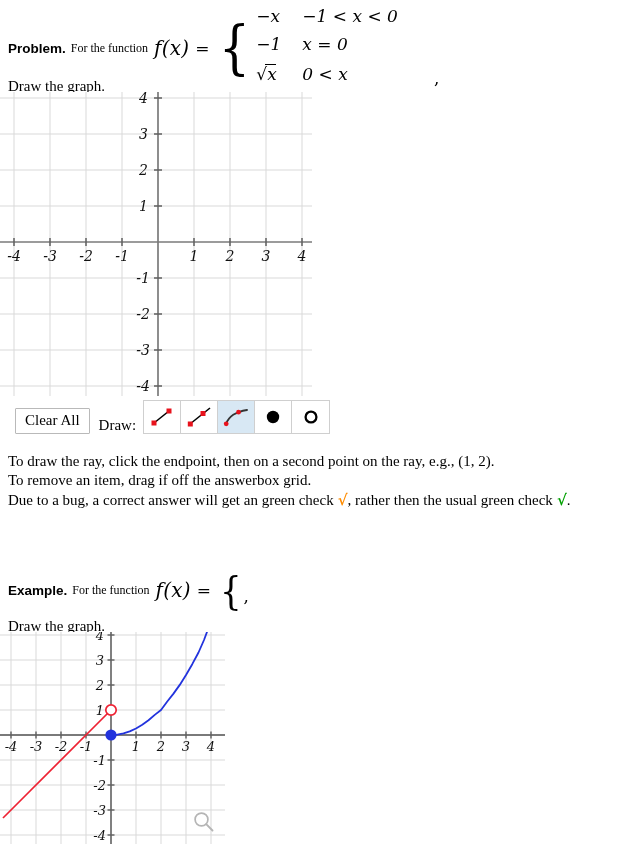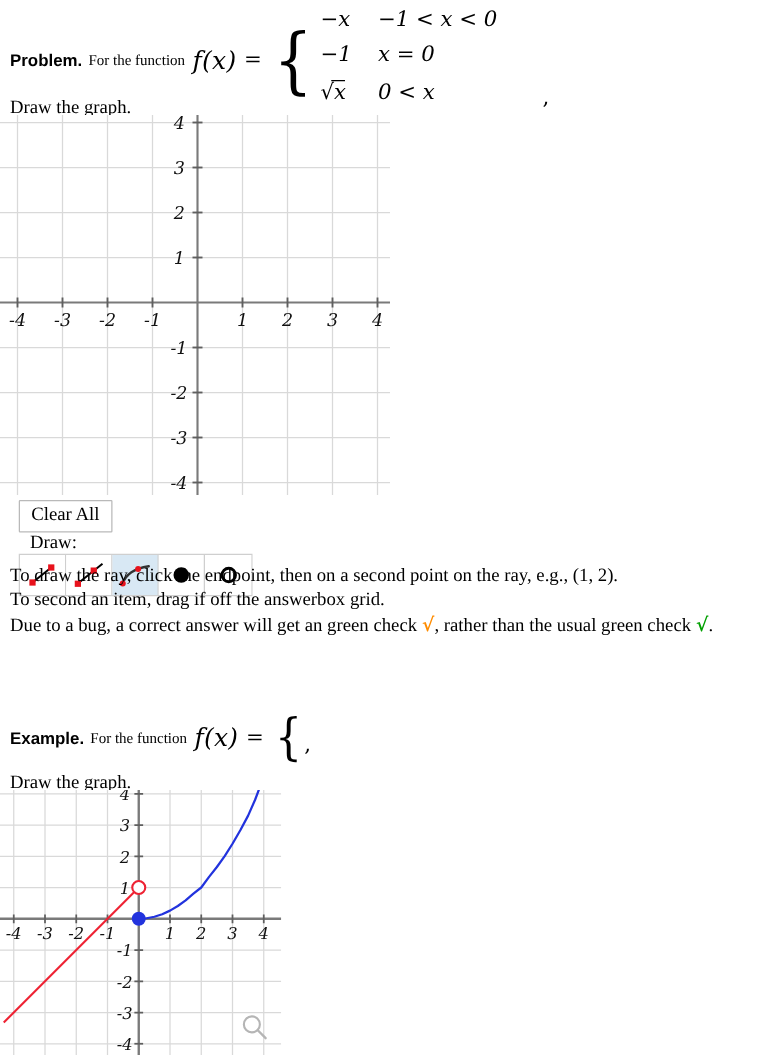--- a/index.html
+++ b/index.html
@@ -61,22 +61,21 @@
   .draw-label { position: absolute; font-family: "Liberation Serif", serif; font-size: 15px; }
 
   
   .grid-wrap { position: absolute; }
   .grid-svg  { display: block; }
 
   
   .toolbar {
     position: absolute;
     display: flex;
-    align-items: flex-start;
-    flex-direction: column;
+    align-items: flex-end;
   }
   .clear-btn {
     font-family: "Liberation Serif", serif;
     font-size: 15px;
     padding: 3px 9px 4px 9px;
     border: 1px solid #b9b9b9;
     background: #ffffff;
     color: #000;
     border-radius: 1px;
     line-height: 1.15;
@@ -253,23 +252,23 @@
         <svg width="22" height="22" viewBox="0 0 22 22">
           <circle cx="11" cy="11" r="5.4" fill="#fff" stroke="#000" stroke-width="2.3"></circle>
         </svg>
       </span>
 
     </span>
   </div>
 
   <div class="instructions" style="left:8px; top:452px;">
     <div>To draw the ray, click the endpoint, then on a second point on the ray, e.g., (1, 2).</div>
-    <div>To second an item, drag if off the answerbox grid.</div>
+    <div>To remove an item, drag if off the answerbox grid.</div>
     <div>
-      <span>Due to a bug, a correct answer will get an green check</span><span class="chk-orange" style="margin-left:4px;">√</span><span>, rather than the usual green check</span><span class="chk-green" style="margin-left:4px;">√</span><span>.</span>
+      <span>Due to a bug, a correct answer will get an green check</span><span class="chk-orange" style="margin-left:4px;">√</span><span>, rather then the usual green check</span><span class="chk-green" style="margin-left:4px;">√</span><span>.</span>
     </div>
   </div>
 
   <div class="stmt" style="left:8px; top:570px;">
     <span class="stmt-label">Example.</span>
     <span class="stmt-text" style="margin-left:5px;">For the function</span>
     <span class="fx" style="margin-left:6px;">f(x)</span>
     <span class="mathop" style="margin-left:6px;">=</span>
     <span class="piece" style="margin-left:7px;">
       <span class="brace brace-mid">{</span>

